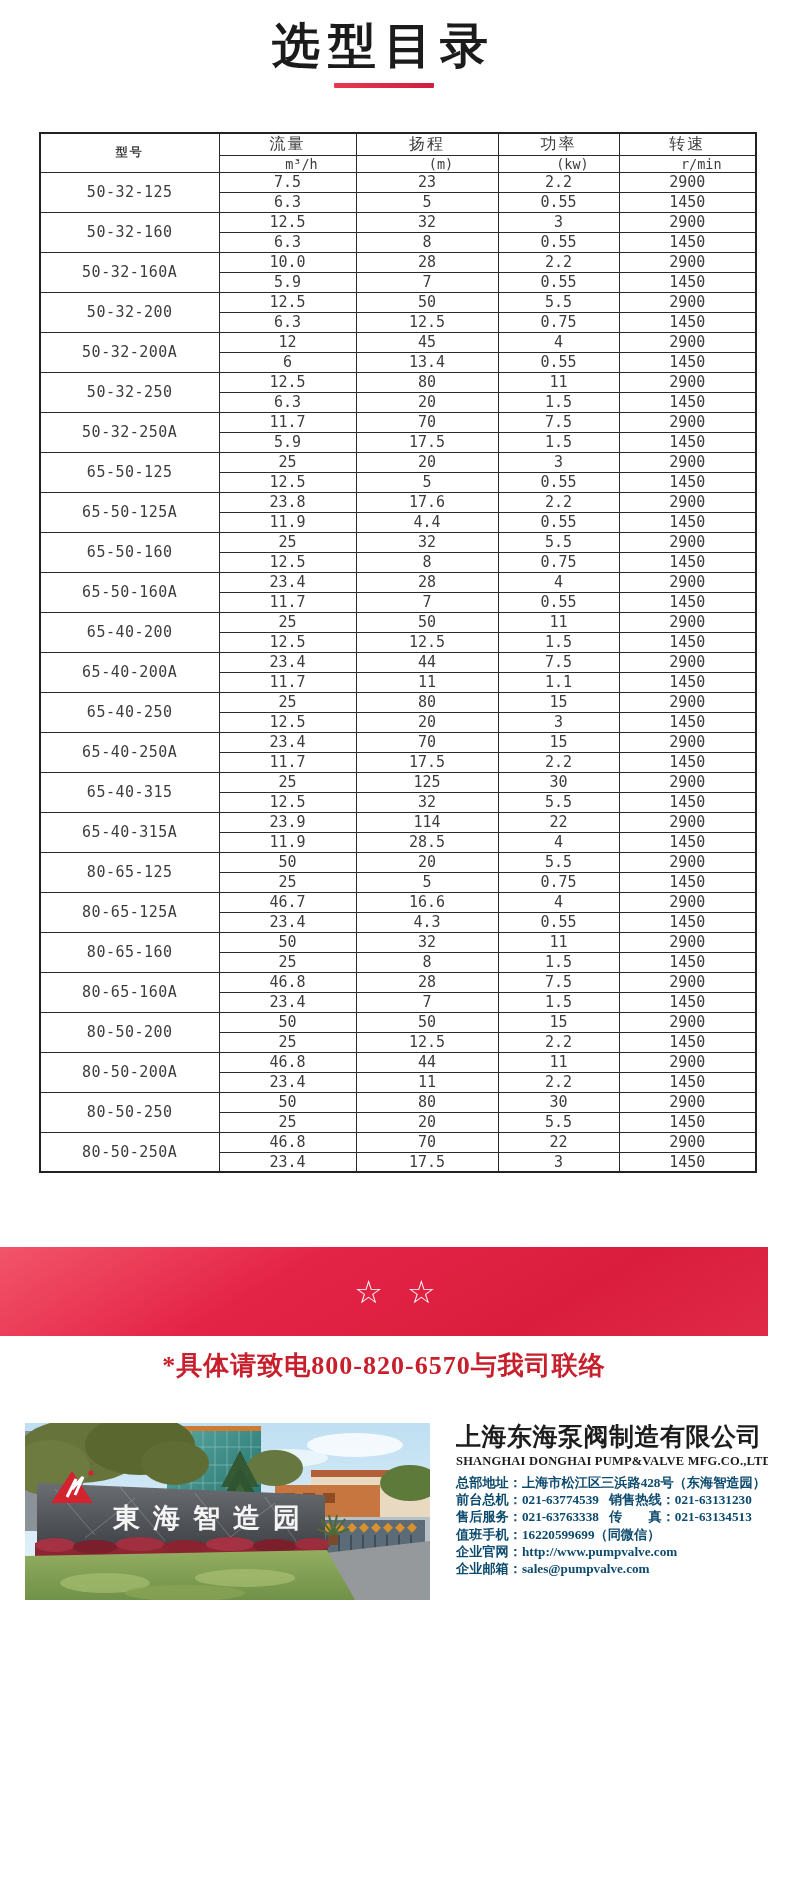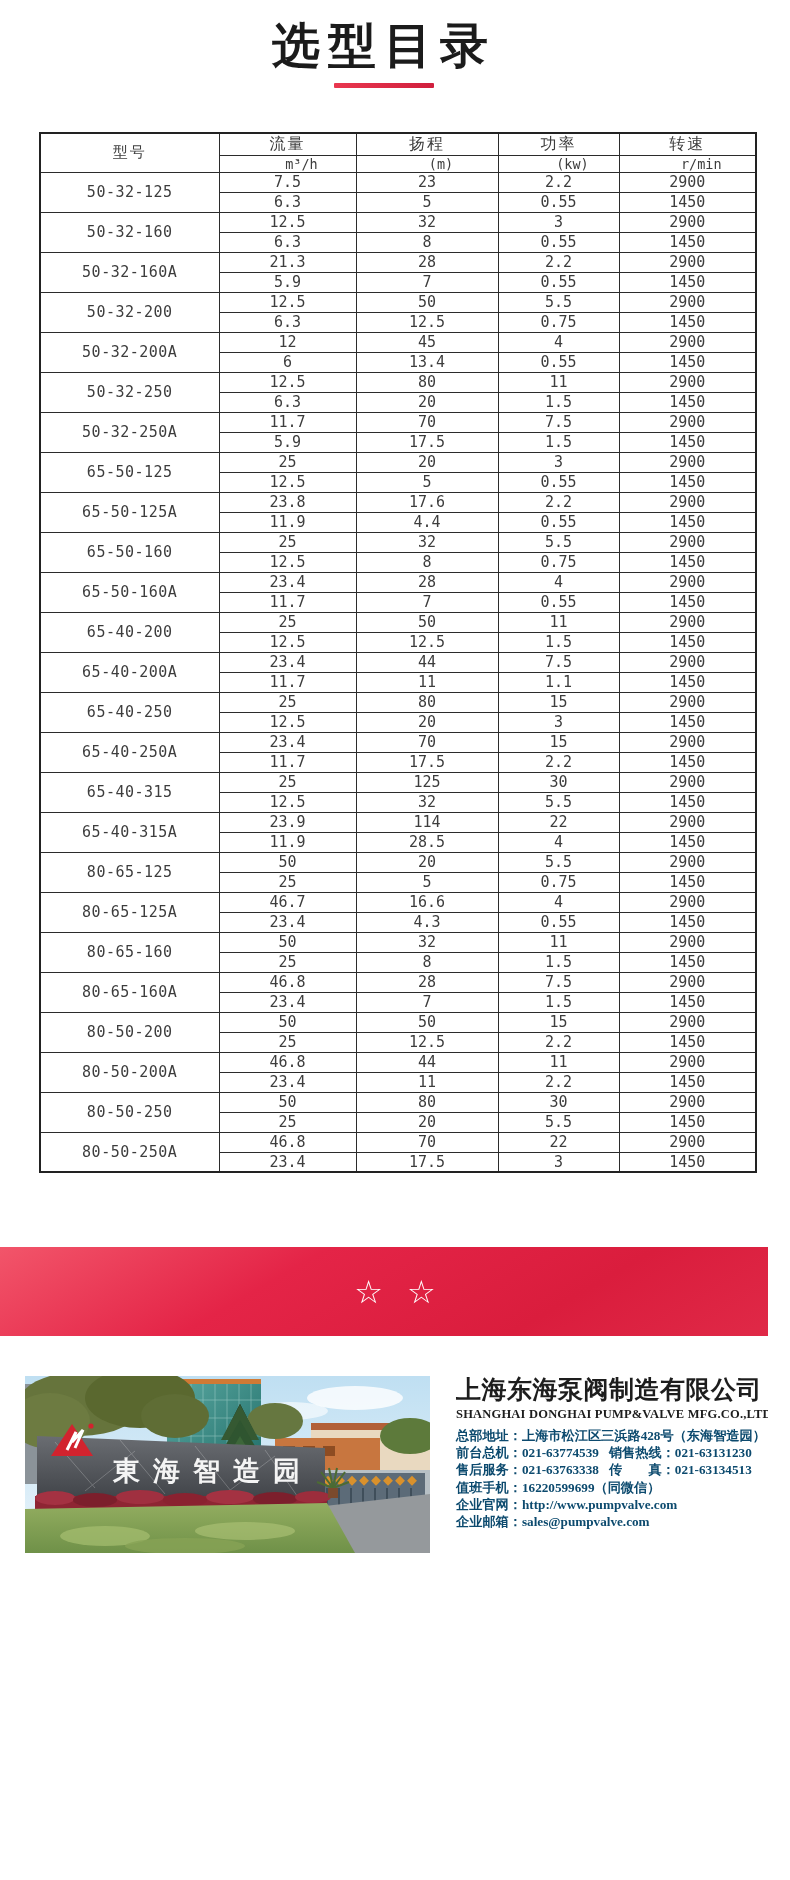--- a/index.html
+++ b/index.html
@@ -15,21 +15,21 @@
 
   
   table.sel { border-collapse:collapse; table-layout:fixed; width:716px; margin:44px 0 0 39px;
     border:2px solid #222; }
   table.sel col.c0{width:179px} table.sel col.c1{width:137px} table.sel col.c2{width:142px}
   table.sel col.c3{width:121px} table.sel col.c4{width:137px}
   table.sel th, table.sel td { border:1px solid #2b2b2b; text-align:center; vertical-align:middle;
     font-weight:400; color:#3d3d3d; overflow:hidden; white-space:nowrap; }
   table.sel thead th.lbl { height:22px; font-size:16px; font-weight:500; letter-spacing:2px; }
   table.sel thead th.unit { height:17px; font-size:13.5px; font-family:"DejaVu Sans Mono",monospace;padding-left:28px; }
-  table.sel thead th.model-h { font-size:15px; font-weight:400; letter-spacing:2px; }
+  table.sel thead th.model-h { font-size:12px; font-weight:700; letter-spacing:2px; }
   table.sel tbody td { height:20px; font-size:15px; font-family:"DejaVu Sans Mono",monospace; }
   table.sel tbody td.model { font-size:15px; letter-spacing:0.5px; }
 
   
   .footnote { margin:38px 0 0 53px; font-size:14px; color:#2e2e2e; letter-spacing:0.5px; }
 
   
   .order-banner { width:790px; height:89px; margin-top:74px;
     background:linear-gradient(150deg,#f2556a 0%,#e42447 35%,#da1d3d 70%,#e02a48 100%);
     display:flex; align-items:center; justify-content:center; gap:24px; }
@@ -110,21 +110,21 @@
           <td>2900</td>
         </tr>
         <tr>
           <td>6.3</td>
           <td>8</td>
           <td>0.55</td>
           <td>1450</td>
         </tr>
         <tr>
           <td rowspan="2" class="model">50-32-160A</td>
-          <td>21.3</td>
+          <td>10.0</td>
           <td>28</td>
           <td>2.2</td>
           <td>2900</td>
         </tr>
         <tr>
           <td>5.9</td>
           <td>7</td>
           <td>0.55</td>
           <td>1450</td>
         </tr>
@@ -416,20 +416,21 @@
         </tr>
       </tbody>
   </table>
 
 
   <div class="order-banner">
     <span class="star">☆</span>
     <span class="star">☆</span>
   </div>
 
+  <p class="order-note n2">*具体请致电800-820-6570与我司联络</p>
 
   <div class="footer">
 
     <svg class="photo" viewBox="0 0 405 177" xmlns="http://www.w3.org/2000/svg">
       <defs>
         <linearGradient id="sky" x1="0" y1="0" x2="0" y2="1">
           <stop offset="0" stop-color="#bfdff2"></stop>
             <stop offset="1" stop-color="#eaf5fb"></stop>
         </linearGradient>
         <linearGradient id="glass" x1="0" y1="0" x2="1" y2="1">

